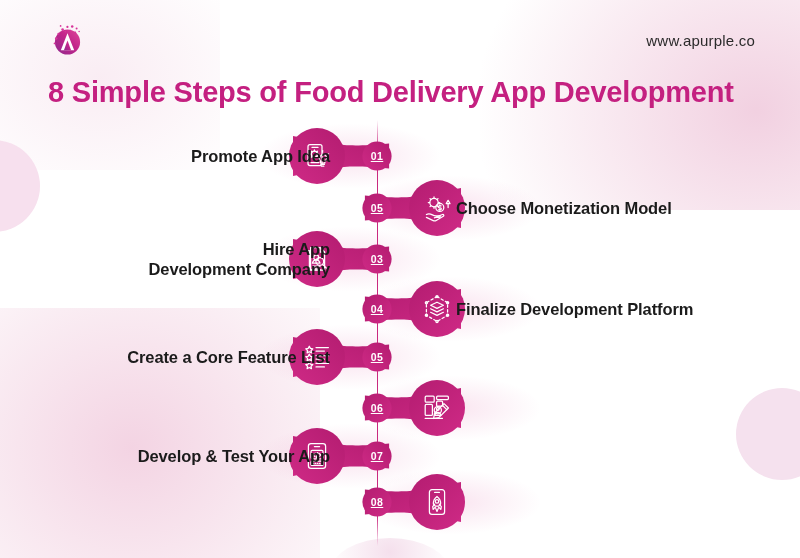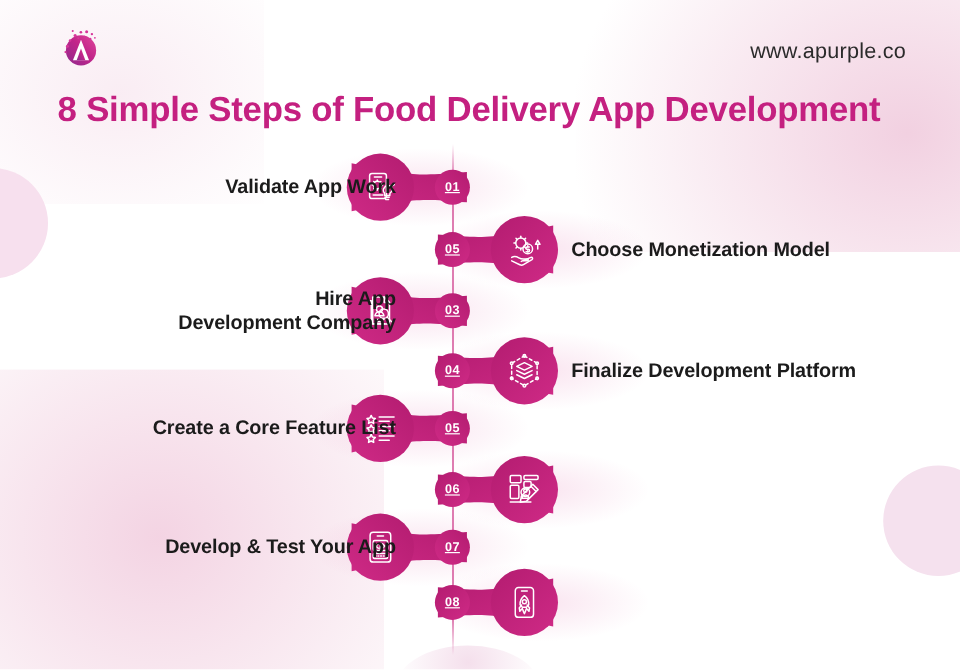--- a/index.html
+++ b/index.html
@@ -53,21 +53,21 @@
     -webkit-background-clip: text; background-clip: text; color: transparent;
     line-height: 1;
   }
   .logo-tag {
     font-size: 3.4px; letter-spacing: .55px; color: #8c2a7e;
     margin-top: 2px; white-space: nowrap; font-weight: 700;
     transform: scaleX(1.02); transform-origin: left center;
   }
   .site-url {
     position: absolute; right: 45px; top: 32px;
-    font-size: 18px; color: #2b2b2b; letter-spacing: .2px;
+    font-size: 15px; color: #2b2b2b; letter-spacing: .2px;
   }
   .title {
     position: absolute; left: 48px; top: 76px;
     font-size: 29px; font-weight: 700; color: #c42080;
     letter-spacing: -0.2px; white-space: nowrap;
   }
 
   
   .spine {
     position: absolute; left: 377px; top: 120px;
@@ -92,21 +92,21 @@
     display: flex; align-items: center; justify-content: center;
   }
   .icon-holder svg { display: block; }
   .label {
     position: absolute; top: 0; height: 56px;
     display: flex; align-items: center;
     font-size: 16.5px; font-weight: 700; color: #1b1b1b;
     letter-spacing: -0.1px; line-height: 1.22; white-space: pre-line;
   }
   .step.left .label  { right: 470px; text-align: right; justify-content: flex-end; }
-  .step.right .label { left: 476px;  text-align: left;  justify-content: flex-start; }
+  .step.right .label { left: 456px;  text-align: left;  justify-content: flex-start; }
   .glow {
     position: absolute; top: -6px; height: 68px; width: 190px;
     border-radius: 50%;
     background: radial-gradient(ellipse at center, rgba(214,45,136,0.13) 0%, rgba(214,45,136,0) 68%);
     pointer-events: none;
   }
   .step.left .glow  { left: 255px; }
   .step.right .glow { left: 355px; }
 </style>
 </head>
@@ -195,21 +195,21 @@
     <line x1="18.8" y1="23.4" x2="22.4" y2="23.4" fill="none" stroke="#fff" stroke-width="1.25" stroke-linecap="round" stroke-linejoin="round"></line>
     <line x1="19.4" y1="25.2" x2="21.8" y2="25.2" fill="none" stroke="#fff" stroke-width="1.25" stroke-linecap="round" stroke-linejoin="round"></line>
     <g fill="none" stroke="#fff" stroke-width="1.25" stroke-linecap="round" stroke-linejoin="round">
               <line x1="25.2" y1="13.6" x2="26.6" y2="12.8"></line>
               <line x1="16.2" y1="13.6" x2="15" y2="12.8"></line>
     <line x1="20.6" y1="11.2" x2="20.6" y2="9.6"></line>
             </g>
   </svg>
         </div>
         <div class="num" style="left: 362px;">01</div>
-        <div class="label">Validate App Work</div>
+        <div class="label">Promote App Idea</div>
       </div>
       <div class="step right" style="top: 180px;">
         <div class="glow"></div>
         <div class="node">
           <svg width="800" height="56" viewBox="0 0 800 56">
       <defs>
         <linearGradient id="gright" x1="0" y1="0" x2="1" y2="1">
           <stop offset="0%" stop-color="#b31c70"></stop>
                 <stop offset="100%" stop-color="#cf2a86"></stop>
         </linearGradient>

